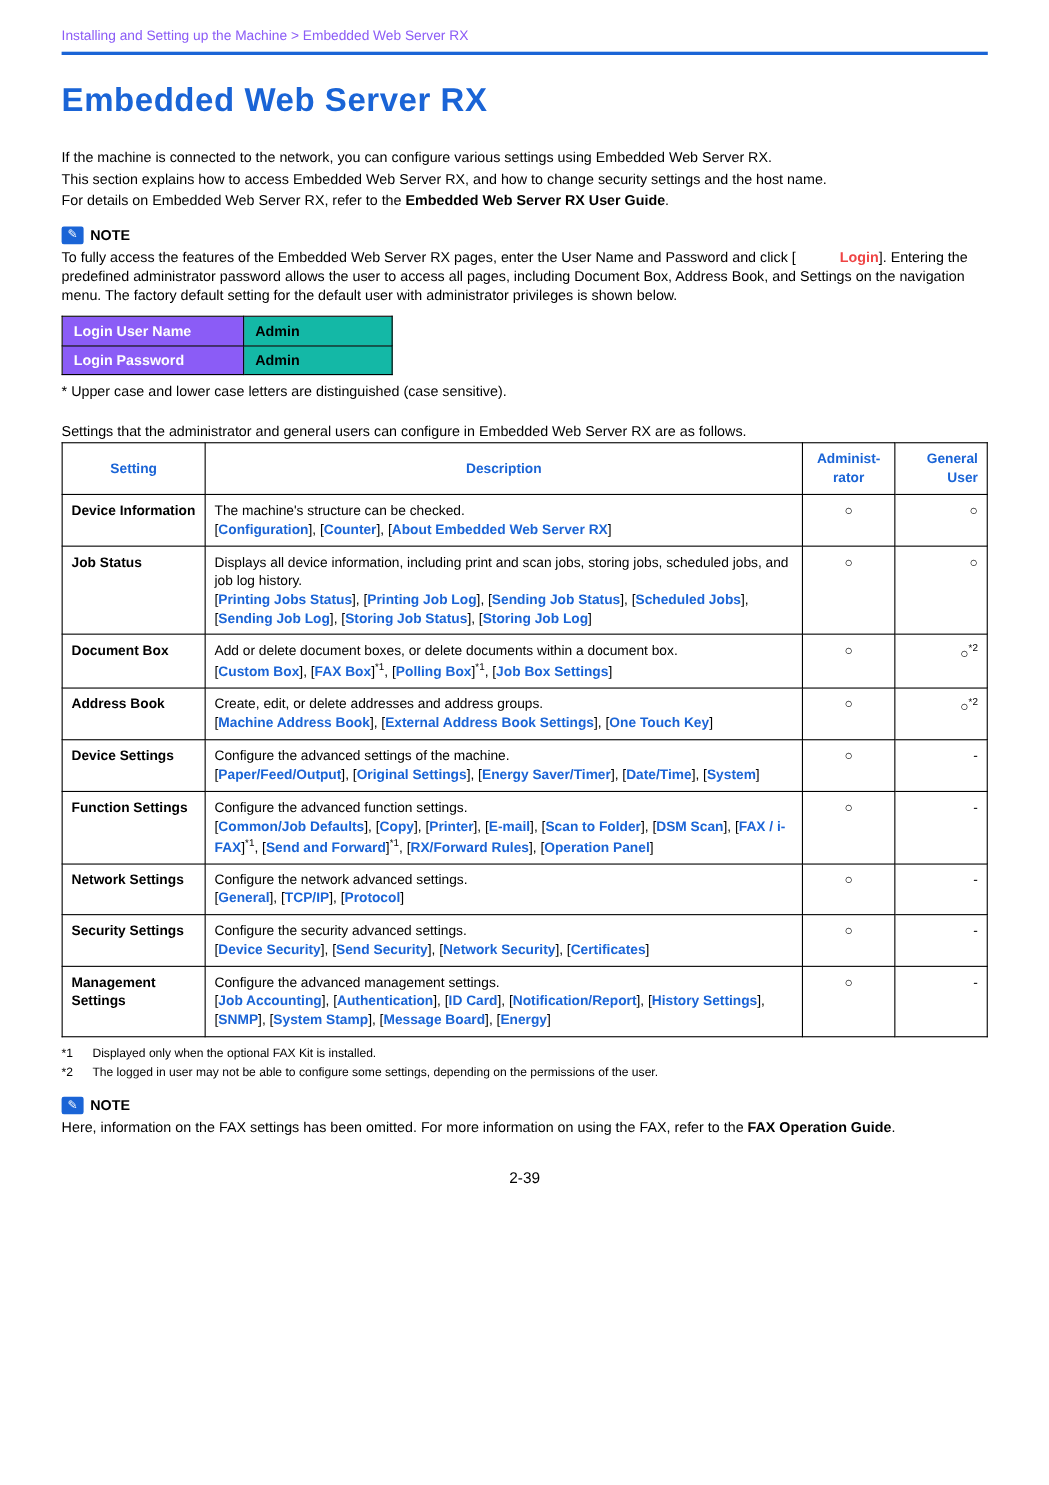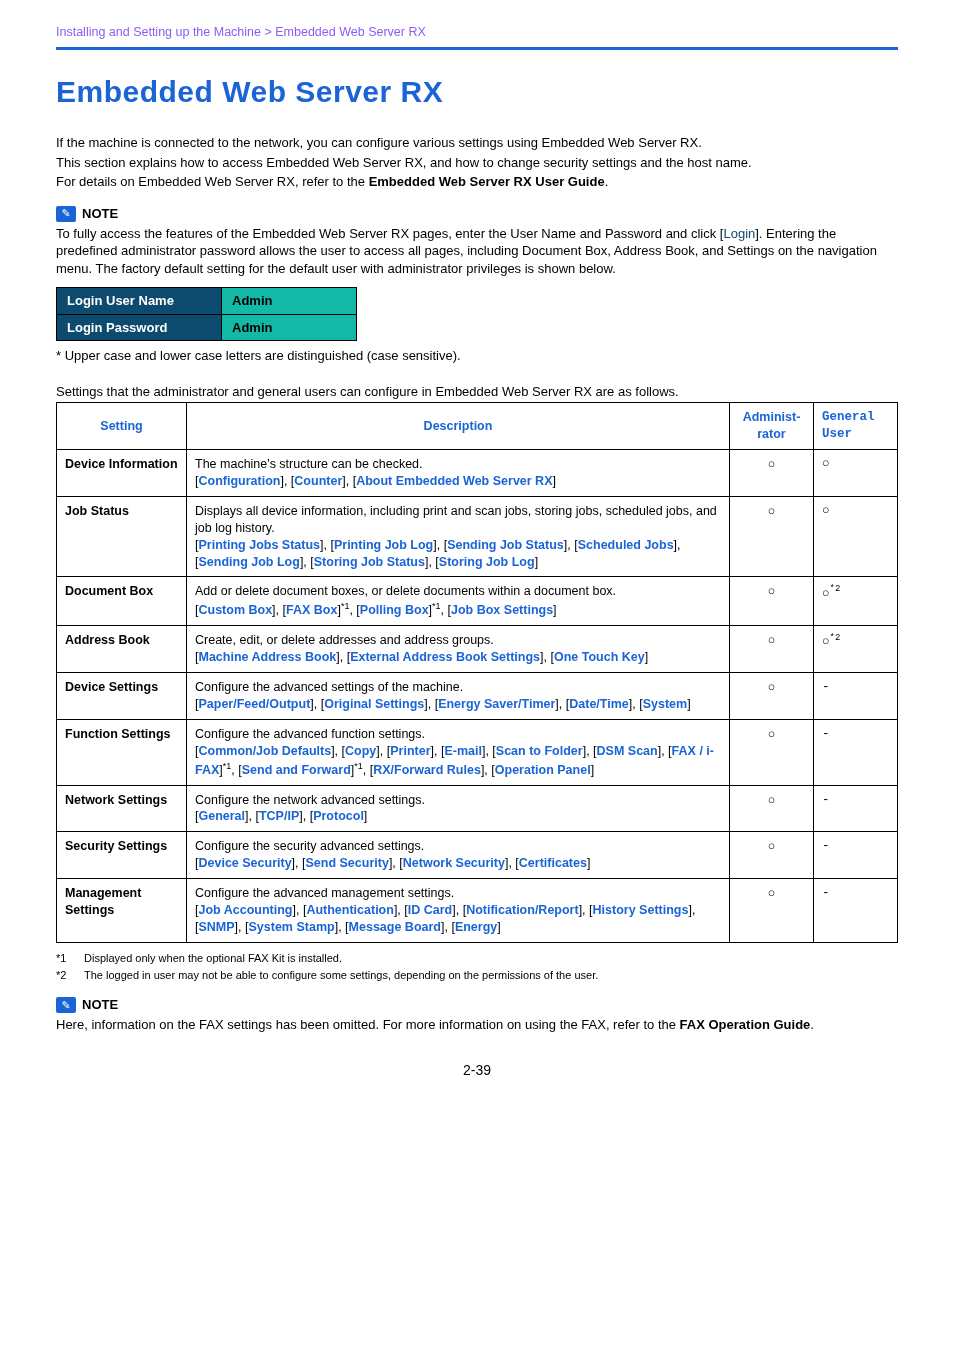--- a/index.html
+++ b/index.html
@@ -44,34 +44,34 @@
     width: 20px; height: 16px;
     background: #1a64d6;
     border-radius: 2px;
     display: inline-flex;
     align-items: center;
     justify-content: center;
     color: #fff;
     font-size: 11px;
   }
   .note-label { font-weight: bold; font-size: 13px; }
-  .link { color: #0c4a6e; font-weight: normal; }
+  .link { color: #ef4444; font-weight: bold; margin-left: 40px; }
   .login-table {
     border-collapse: collapse;
     margin-top: 10px;
     margin-bottom: 6px;
   }
   .login-table td, .login-table th {
     border: 1px solid #000;
     padding: 4px 10px;
     font-size: 13px;
     text-align: left;
   }
   .login-table .hcell {
-    background: #0c4a6e;
+    background: #8b5cf6;
     color: #fff;
     font-weight: bold;
     width: 165px;
   }
   .login-table .vcell {
     background: #14b8a6;
     color: #000;
     font-weight: bold;
     width: 135px;
   }
@@ -89,21 +89,21 @@
   }
   .settings-table th {
     background: #fff;
     color: #1a64d6;
     font-weight: bold;
     text-align: center;
     vertical-align: middle;
   }
   .settings-table .col-setting { width: 130px; font-weight: bold; }
   .settings-table .col-admin { width: 84px; text-align: center; vertical-align: top; }
-  .settings-table .col-user { width: 84px; text-align: left; vertical-align: top; font-family: Liberation Mono, monospace; }
+  .settings-table .col-user { width: 84px; text-align: right; vertical-align: top; }
   .circle::before { content: "\25CB"; }
   .sup { font-size: 9px; vertical-align: super; }
   .footnotes { margin-top: 8px; font-size: 11px; }
   .footnotes .fn { display: flex; gap: 10px; margin-bottom: 2px; }
   .footnotes .fn-key { width: 18px; }
   .page-num { text-align: center; margin-top: 28px; font-size: 14px; }
   .desc-links .lk { color:#1a64d6; font-weight:bold; }
 </style>
 </head>
 <body>

